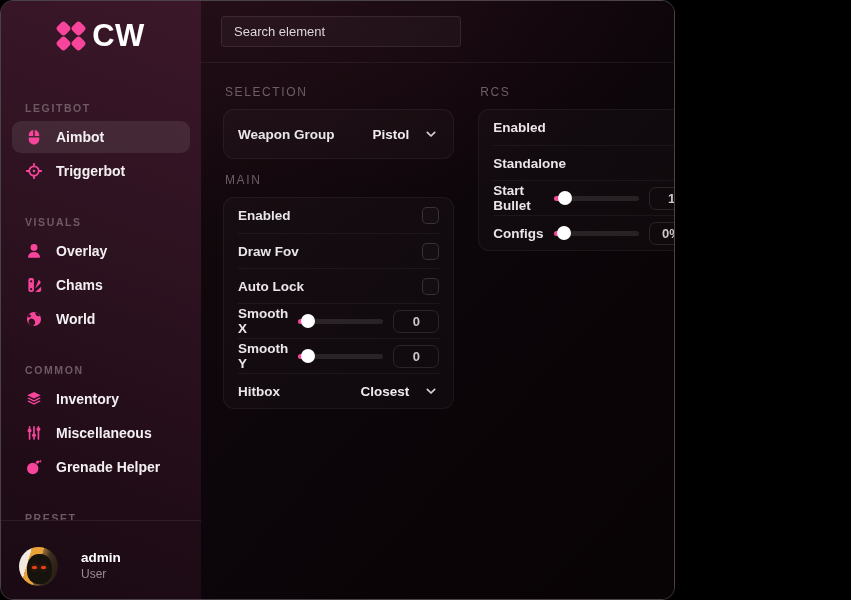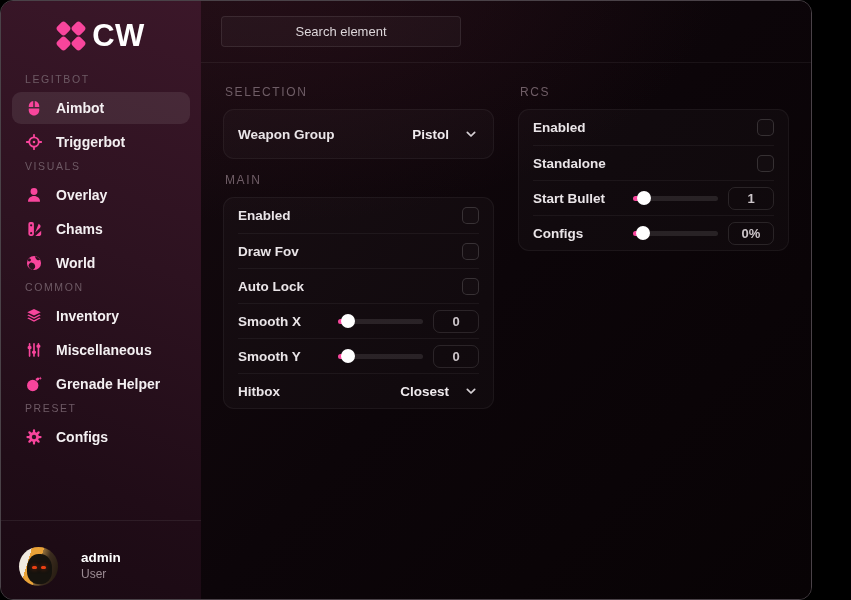--- a/index.html
+++ b/index.html
@@ -3,35 +3,35 @@
 <meta charset="utf-8">
 <style>
   :root { --accent:#f8459c; }
   * { box-sizing:border-box; margin:0; padding:0; }
   html,body { background:#000; }
   body {
     width:851px; height:600px; overflow:hidden;
     font-family:"Liberation Sans", sans-serif;
   }
   .window {
-    width:812px; height:600px; border-radius:13px; overflow:hidden;
+    width:675px; height:600px; border-radius:13px; overflow:hidden;
     border:1px solid #4a4248; display:flex; background:#0b0508;
   }
   
   .sidebar {
     width:200px; flex:none; display:flex; flex-direction:column;
     background:linear-gradient(200deg,#3b1729 0%,#2d1220 42%,#200c17 78%,#1a0a13 100%);
   }
   .logo-row { height:70px; display:flex; align-items:center; justify-content:center; gap:7px; flex:none; }
   .logo-mark { display:grid; grid-template-columns:13px 13px; grid-template-rows:13px 13px; gap:2px; }
   .logo-mark span { width:13px; height:13px; background:var(--accent); border-radius:3.5px; transform:rotate(45deg) scale(.88); }
   .logo-text { color:#fff; font-size:31px; font-weight:800; letter-spacing:.5px; }
   .nav { flex:1; padding-top:2px; overflow:hidden; }
   .nav-label {
-    margin:0 24px 7px; font-size:10.5px; font-weight:400;
+    margin:29px 24px 7px; font-size:10.5px; font-weight:700;
     letter-spacing:1.6px; color:#6e5a65; text-transform:uppercase;
   }
   .nav-item {
     display:flex; align-items:center; gap:13px; margin:2px 11px;
     padding:7px 13px; border-radius:9px; color:#f4f0f2;
     font-size:14px; font-weight:700; cursor:pointer;
   }
   .nav-item.active { background:rgba(255,255,255,.085); }
   .nav-icon { width:18px; height:18px; flex:none; color:var(--accent); display:flex; }
   .nav-icon svg { width:18px; height:18px; }
@@ -63,21 +63,20 @@
   }
   .main-header {
     height:62px; flex:none; display:flex; align-items:center; padding:0 20px;
     border-bottom:1px solid rgba(255,255,255,.06);
   }
   .search-input {
     width:240px; height:31px; background:rgba(255,255,255,.03);
     border:1px solid rgba(255,255,255,.09); border-radius:4px;
     color:#f0ebee; font-size:13px; padding:0 12px; outline:none;
     font-family:"Liberation Sans", sans-serif;
-    text-align:center;
   }
   .search-input::placeholder { color:#ddd6da; opacity:1; }
   .content {
     flex:1; display:grid; grid-template-columns:1fr 1fr; gap:24px;
     padding:14px 22px; align-content:start;
   }
   .group { margin-bottom:14px; }
   .group-title {
     font-size:12px; font-weight:400; letter-spacing:1.6px;
     color:#6f5d66; margin:8px 2px 10px; text-transform:uppercase;

